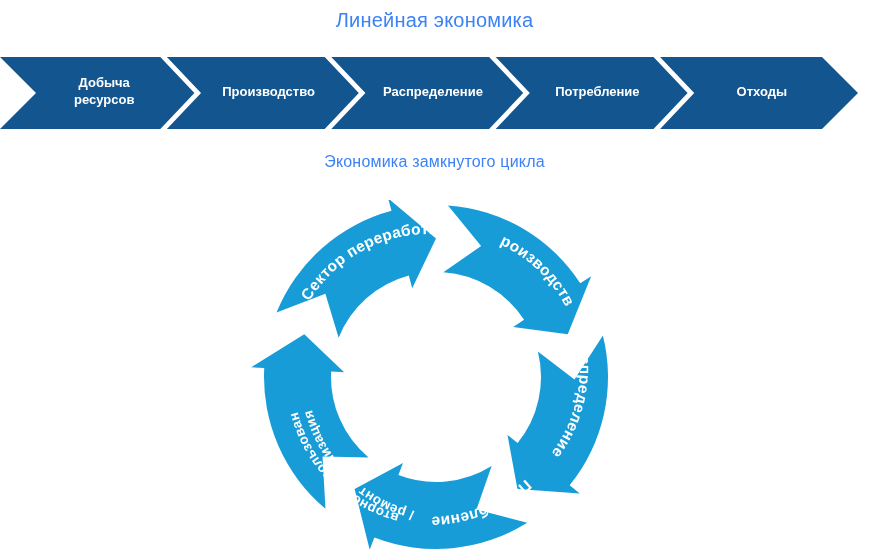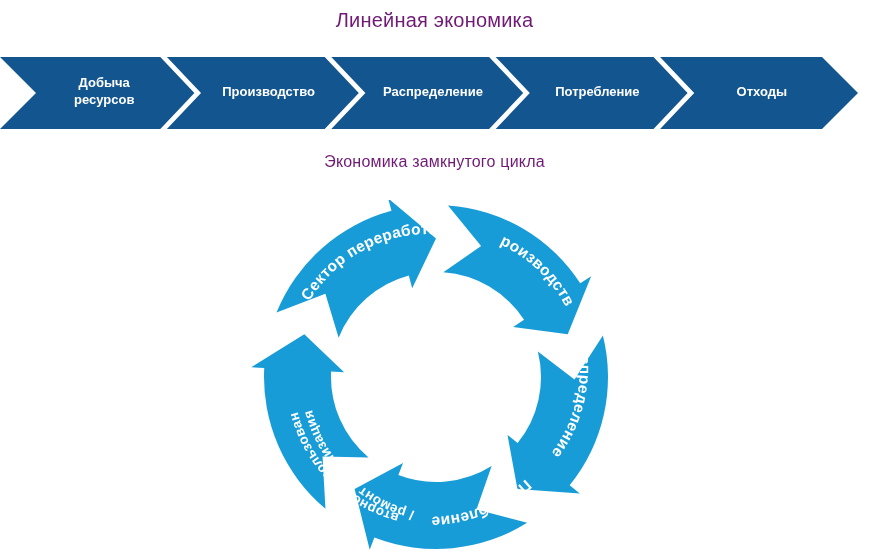--- a/index.html
+++ b/index.html
@@ -15,21 +15,21 @@
     font-family: "Liberation Sans", sans-serif;
     -webkit-font-smoothing: antialiased;
   }
 
   
   .title {
     position: absolute;
     left: 0;
     width: 869px;
     text-align: center;
-    color: #701a75;
+    color: #3b82f6;
     font-weight: 400;
     letter-spacing: 0.2px;
   }
   #linear-title {
     top: 9px;
     font-size: 20px;
   }
   #circular-title {
     top: 153px;
     font-size: 16px;

